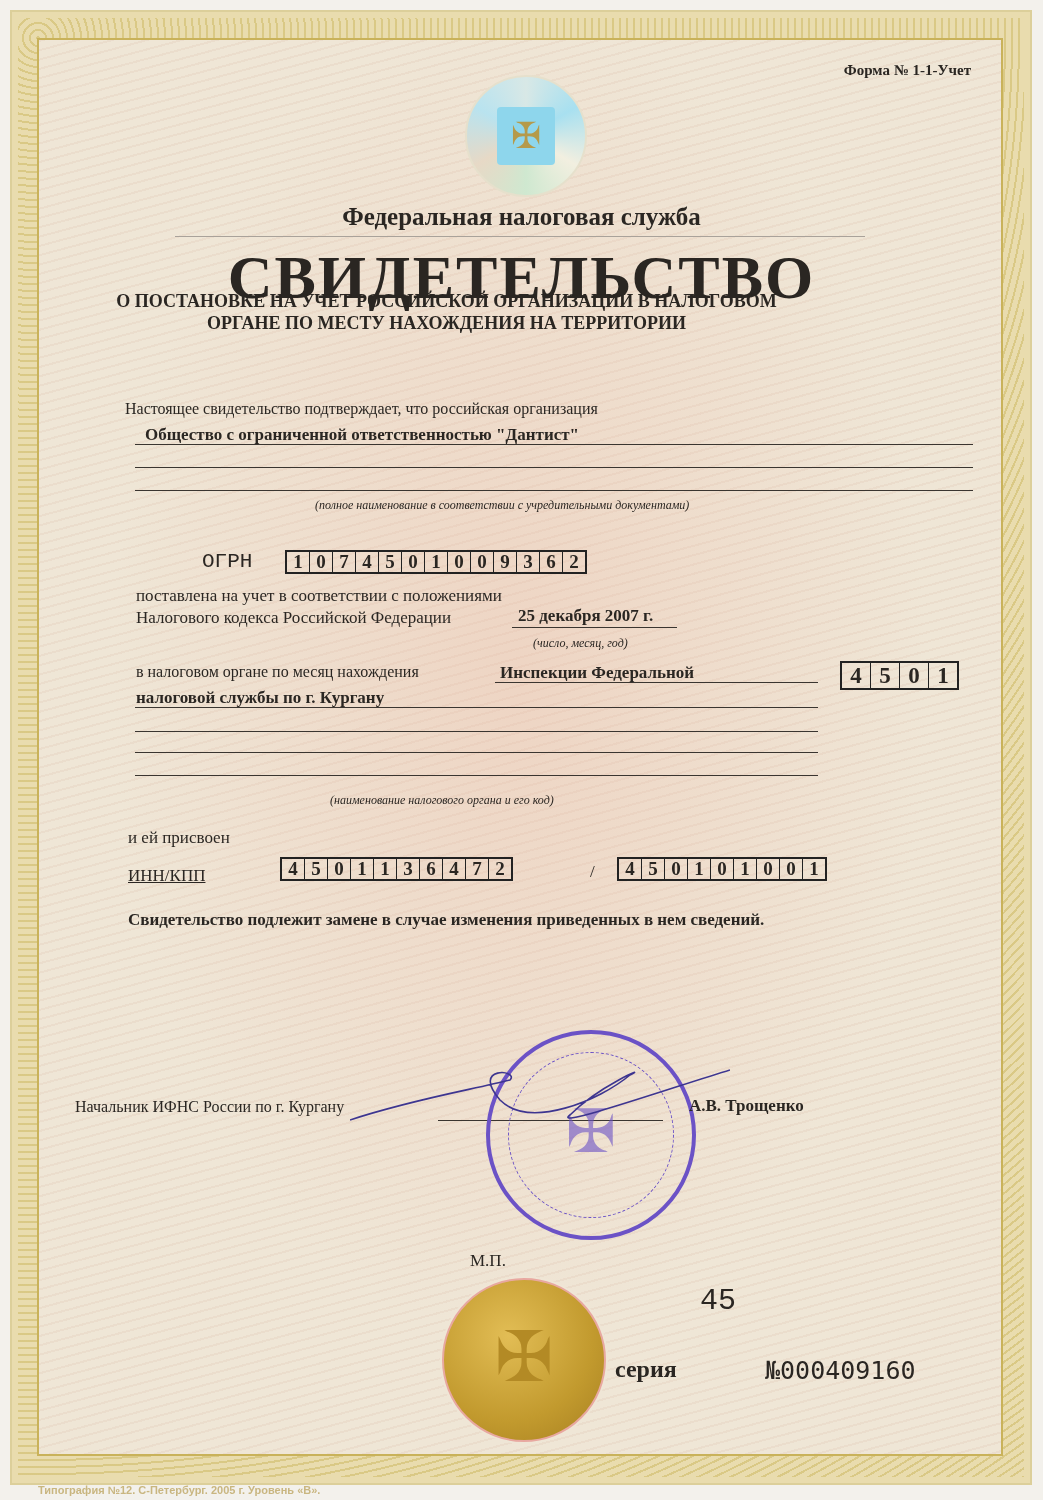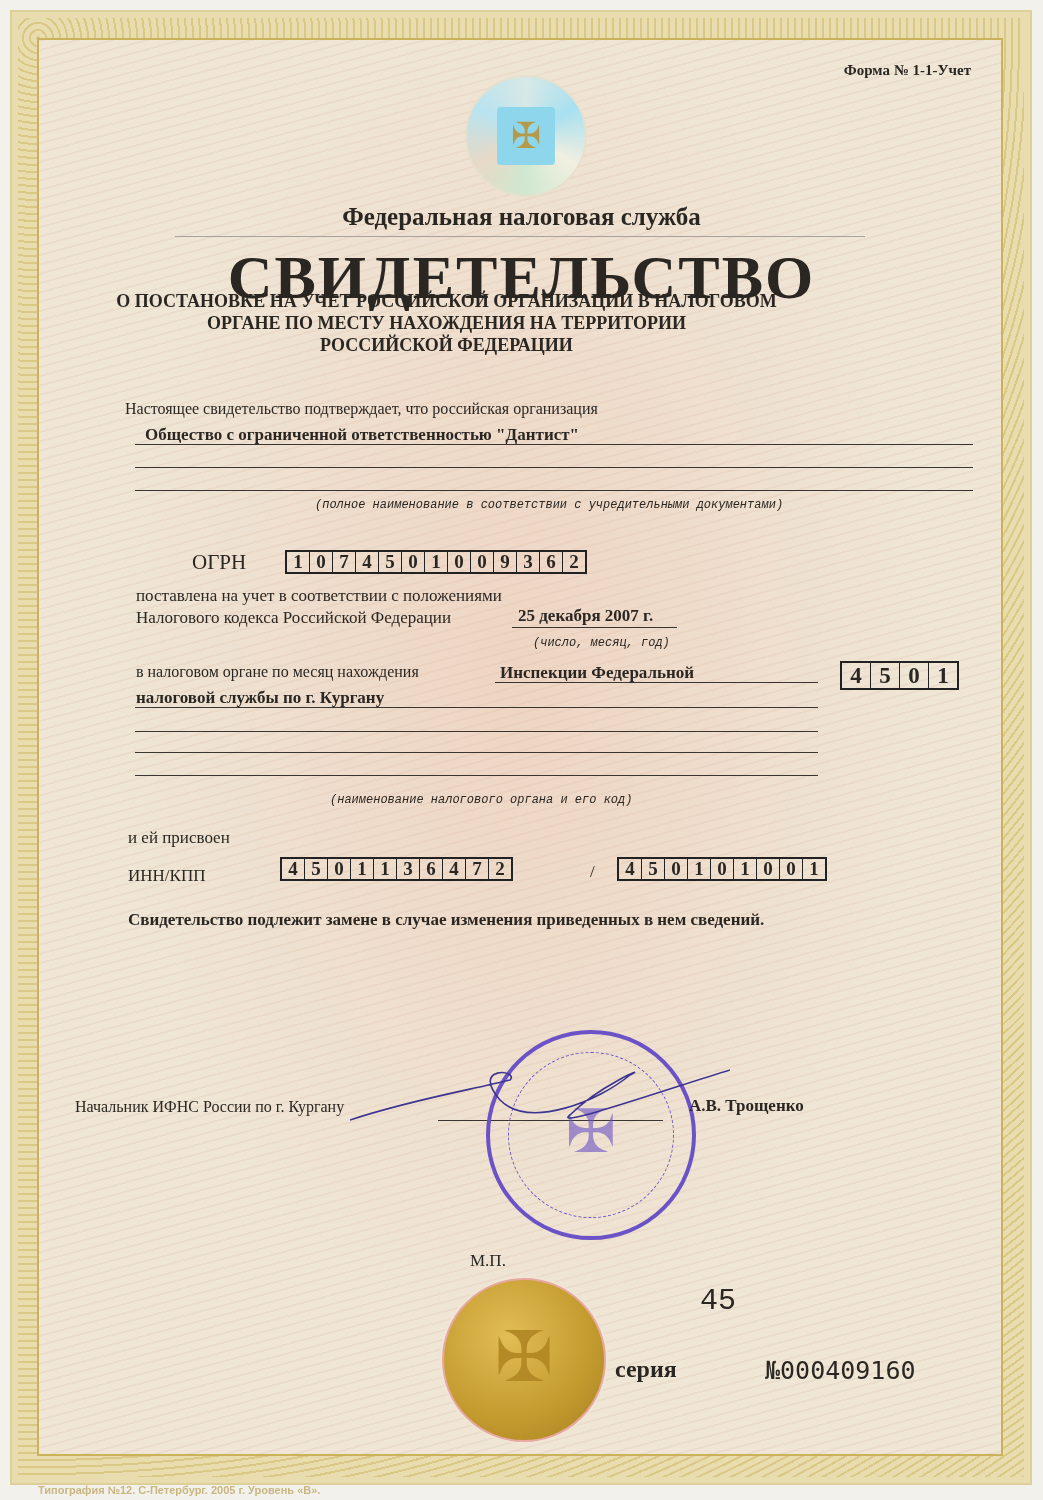--- a/index.html
+++ b/index.html
@@ -24,21 +24,21 @@
               border:2px solid #e6e0cc; }
   .hologram .inner { position:absolute; left:30px; top:30px; width:58px; height:58px;
               background:#8ed6ec; border-radius:4px; display:flex; align-items:center; justify-content:center;
               font-size:36px; color:#b59a4a; }
   .agency { left:0; width:1043px; top:203px; text-align:center; font-size:25px; font-weight:bold; }
   .agency-rule { left:175px; top:236px; width:690px; height:1px; background:#a9a29a; }
   .title { left:0; width:1043px; top:242px; text-align:center; font-size:62px; font-weight:bold; letter-spacing:2px; }
   .subtitle { left:0; width:893px; top:290px; text-align:center; font-size:18px; font-weight:bold; line-height:22px; }
   .txt { font-size:17px; }
   .b { font-weight:bold; }
-  .it { font-style:italic; font-size:12px;font-family:Liberation Mono, monospace; }
+  .it { font-style:italic; font-size:12px; }
   .line { height:1px; background:#3a3530; }
   .boxes { display:flex; border:2px solid #222; }
   .boxes span { width:22px; height:20px; border-right:1px solid #222; text-align:center; font-size:19px; line-height:20px; font-weight:bold; }
   .boxes span:last-child { border-right:none; }
   .boxes.big span { width:28px; height:25px; font-size:23px; line-height:25px; }
   .seal { left:486px; top:1030px; width:210px; height:210px; border-radius:50%;
           border:4px solid #6b52c6; box-sizing:border-box; color:#6b52c6; }
   .seal .ring2 { position:absolute; left:18px; top:18px; right:18px; bottom:18px; border-radius:50%; border:1px dashed #6b52c6; }
   .seal .eagle { position:absolute; left:0; right:0; top:62px; text-align:center; font-size:60px; opacity:.6; }
   .signature { left:350px; top:1060px; width:380px; height:80px; }
@@ -62,31 +62,30 @@
 <div class="abs hologram">
   <div class="inner">✠</div>
 </div>
 
 <div class="abs agency">Федеральная налоговая служба</div>
 <div class="abs agency-rule"></div>
 <div class="abs title">СВИДЕТЕЛЬСТВО</div>
 <div class="abs subtitle">
   <div>О ПОСТАНОВКЕ НА УЧЕТ РОССИЙСКОЙ ОРГАНИЗАЦИИ В НАЛОГОВОМ</div>
   <div>ОРГАНЕ  ПО МЕСТУ НАХОЖДЕНИЯ НА ТЕРРИТОРИИ</div>
-  <div>РОССИЙСКОЙ ФЕДЕРАЦИИ</div>
 </div>
 
 <div class="abs txt" style="left:125px;top:400px;font-size:16px;">Настоящее свидетельство подтверждает, что российская организация</div>
 <div class="abs txt b" style="left:145px;top:425px;">Общество с ограниченной ответственностью "Дантист"</div>
 <div class="abs line" style="left:135px;top:444px;width:838px;"></div>
 <div class="abs line" style="left:135px;top:467px;width:838px;"></div>
 <div class="abs line" style="left:135px;top:490px;width:838px;"></div>
 <div class="abs it" style="left:315px;top:498px;">(полное наименование в соответствии с учредительными документами)</div>
 
-<div class="abs txt" style="left:192px;top:550px;font-size:21px;">ОГРН</div>
+<div class="abs txt" style="left:202px;top:550px;font-size:21px;font-family:Liberation Mono, monospace;">ОГРН</div>
 <div class="abs boxes" style="left:285px;top:550px;">
   <span>1</span>
     <span>0</span>
     <span>7</span>
     <span>4</span>
     <span>5</span>
     <span>0</span>
     <span>1</span>
     <span>0</span>
     <span>0</span>
@@ -112,21 +111,21 @@
 <div class="abs line" style="left:135px;top:775px;width:683px;"></div>
 <div class="abs it" style="left:330px;top:793px;">(наименование налогового органа и его код)</div>
 <div class="abs boxes big" style="left:840px;top:661px;">
   <span>4</span>
     <span>5</span>
     <span>0</span>
     <span>1</span>
 </div>
 
 <div class="abs txt" style="left:128px;top:828px;">и ей присвоен</div>
-<div class="abs txt" style="left:128px;top:866px;">ИНН/КПП</div>
+<div class="abs txt" style="left:128px;top:866px;text-decoration:underline;">ИНН/КПП</div>
 <div class="abs boxes" style="left:280px;top:857px;">
   <span>4</span>
     <span>5</span>
     <span>0</span>
     <span>1</span>
     <span>1</span>
     <span>3</span>
     <span>6</span>
     <span>4</span>
     <span>7</span>

